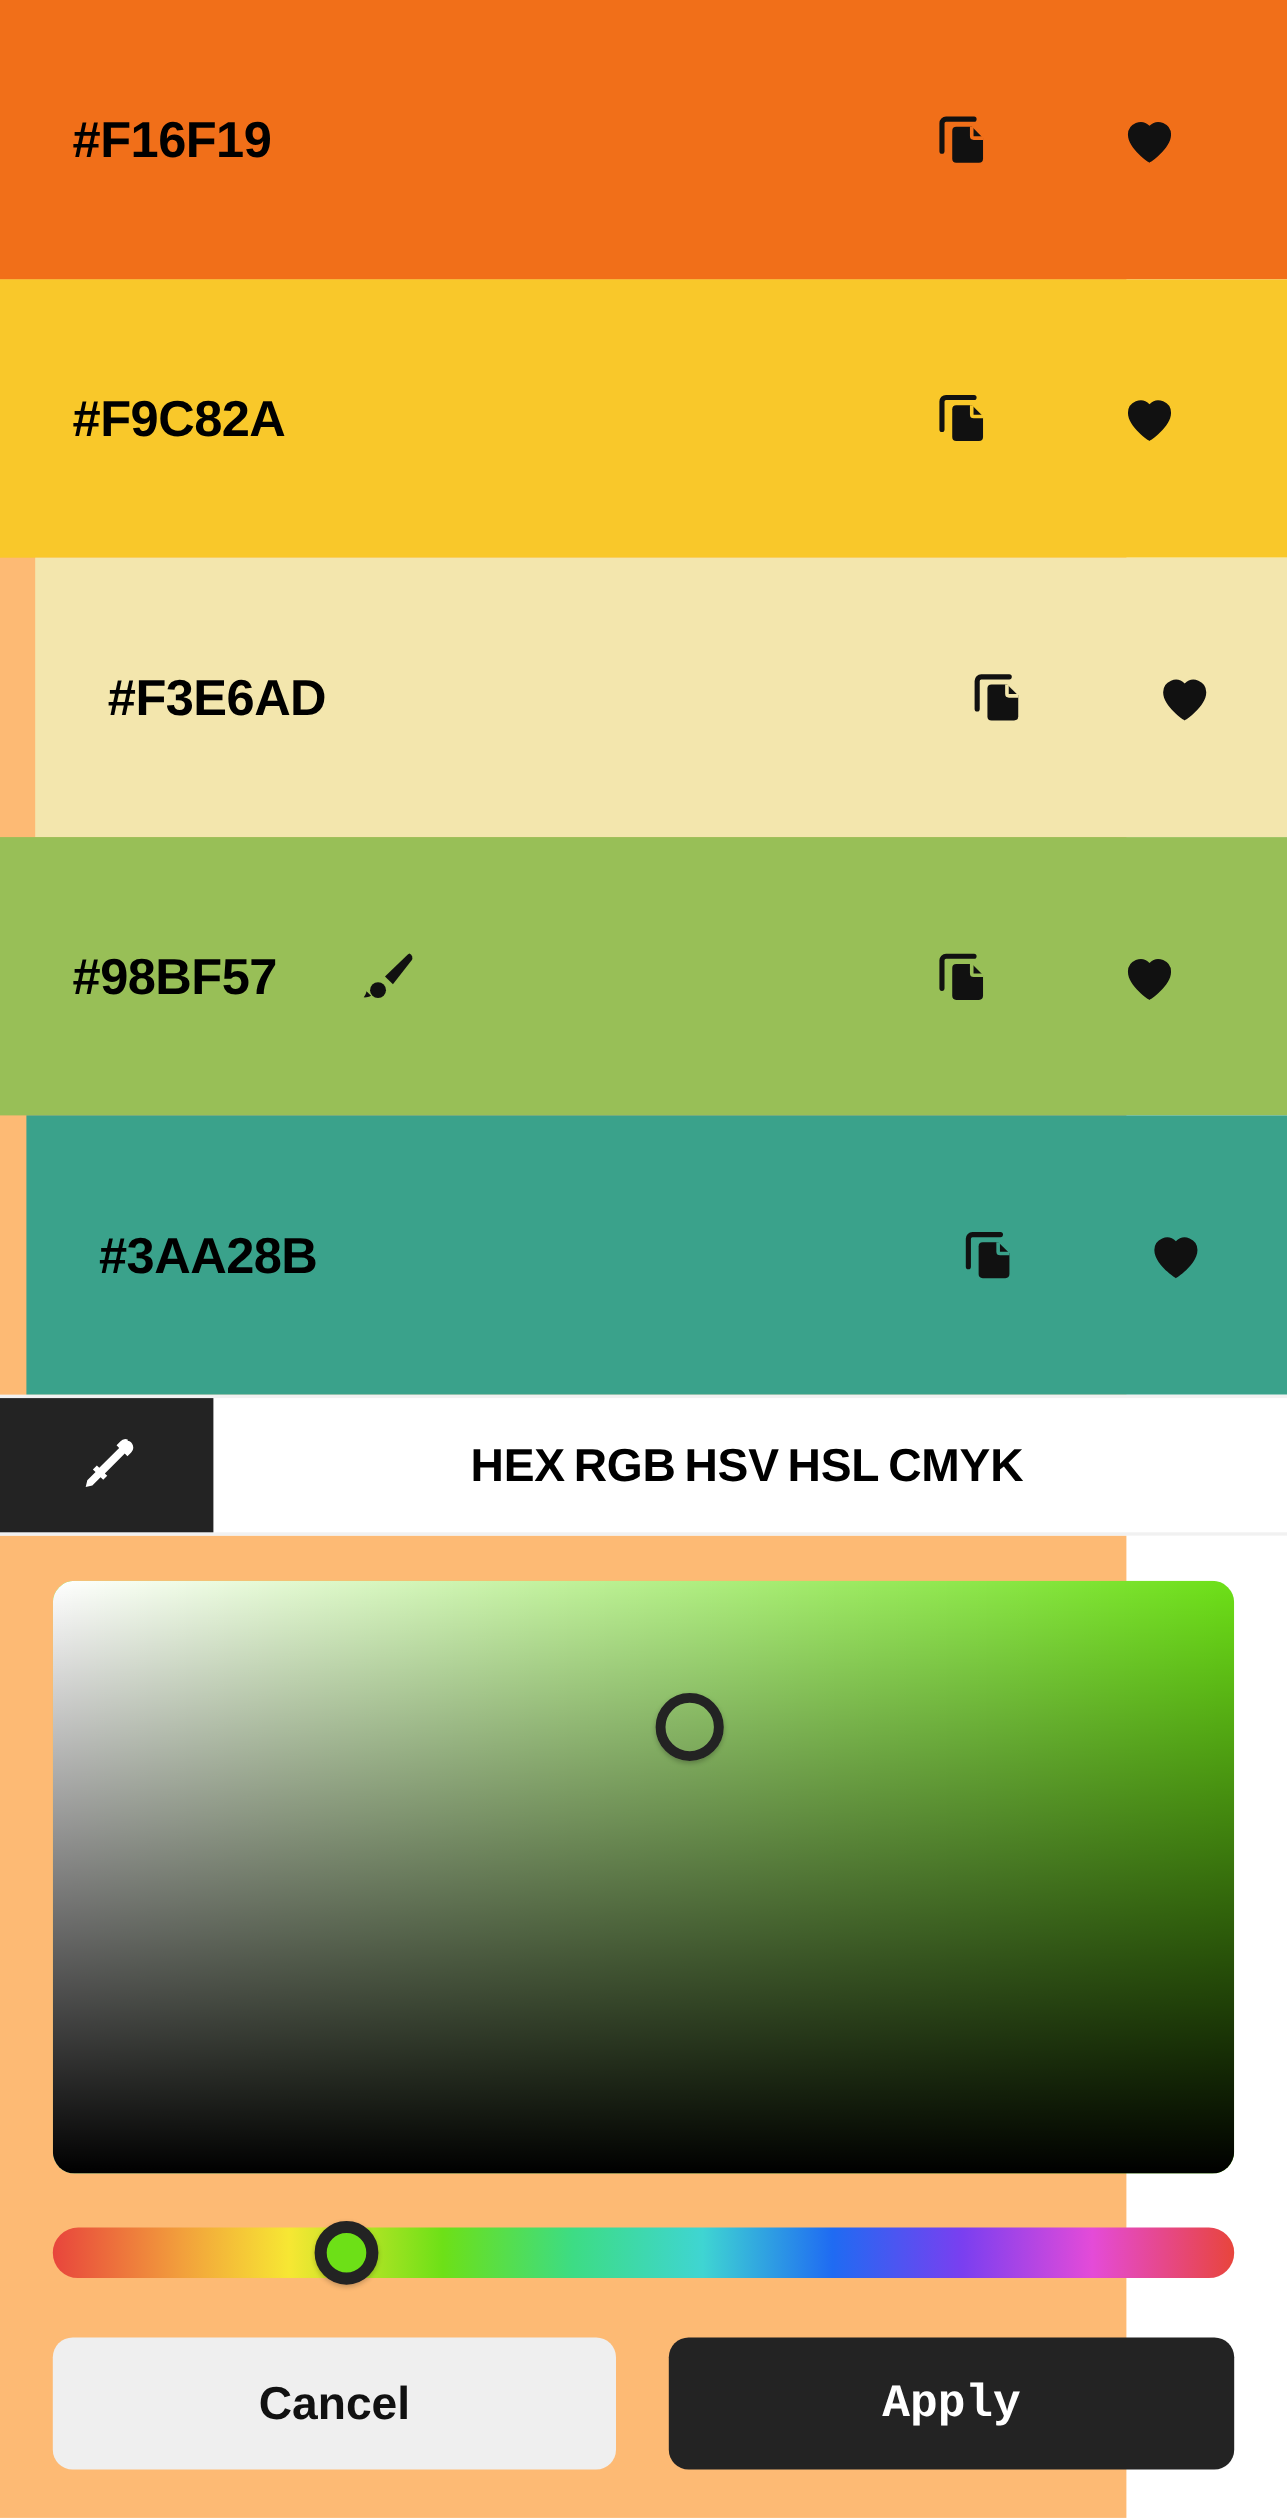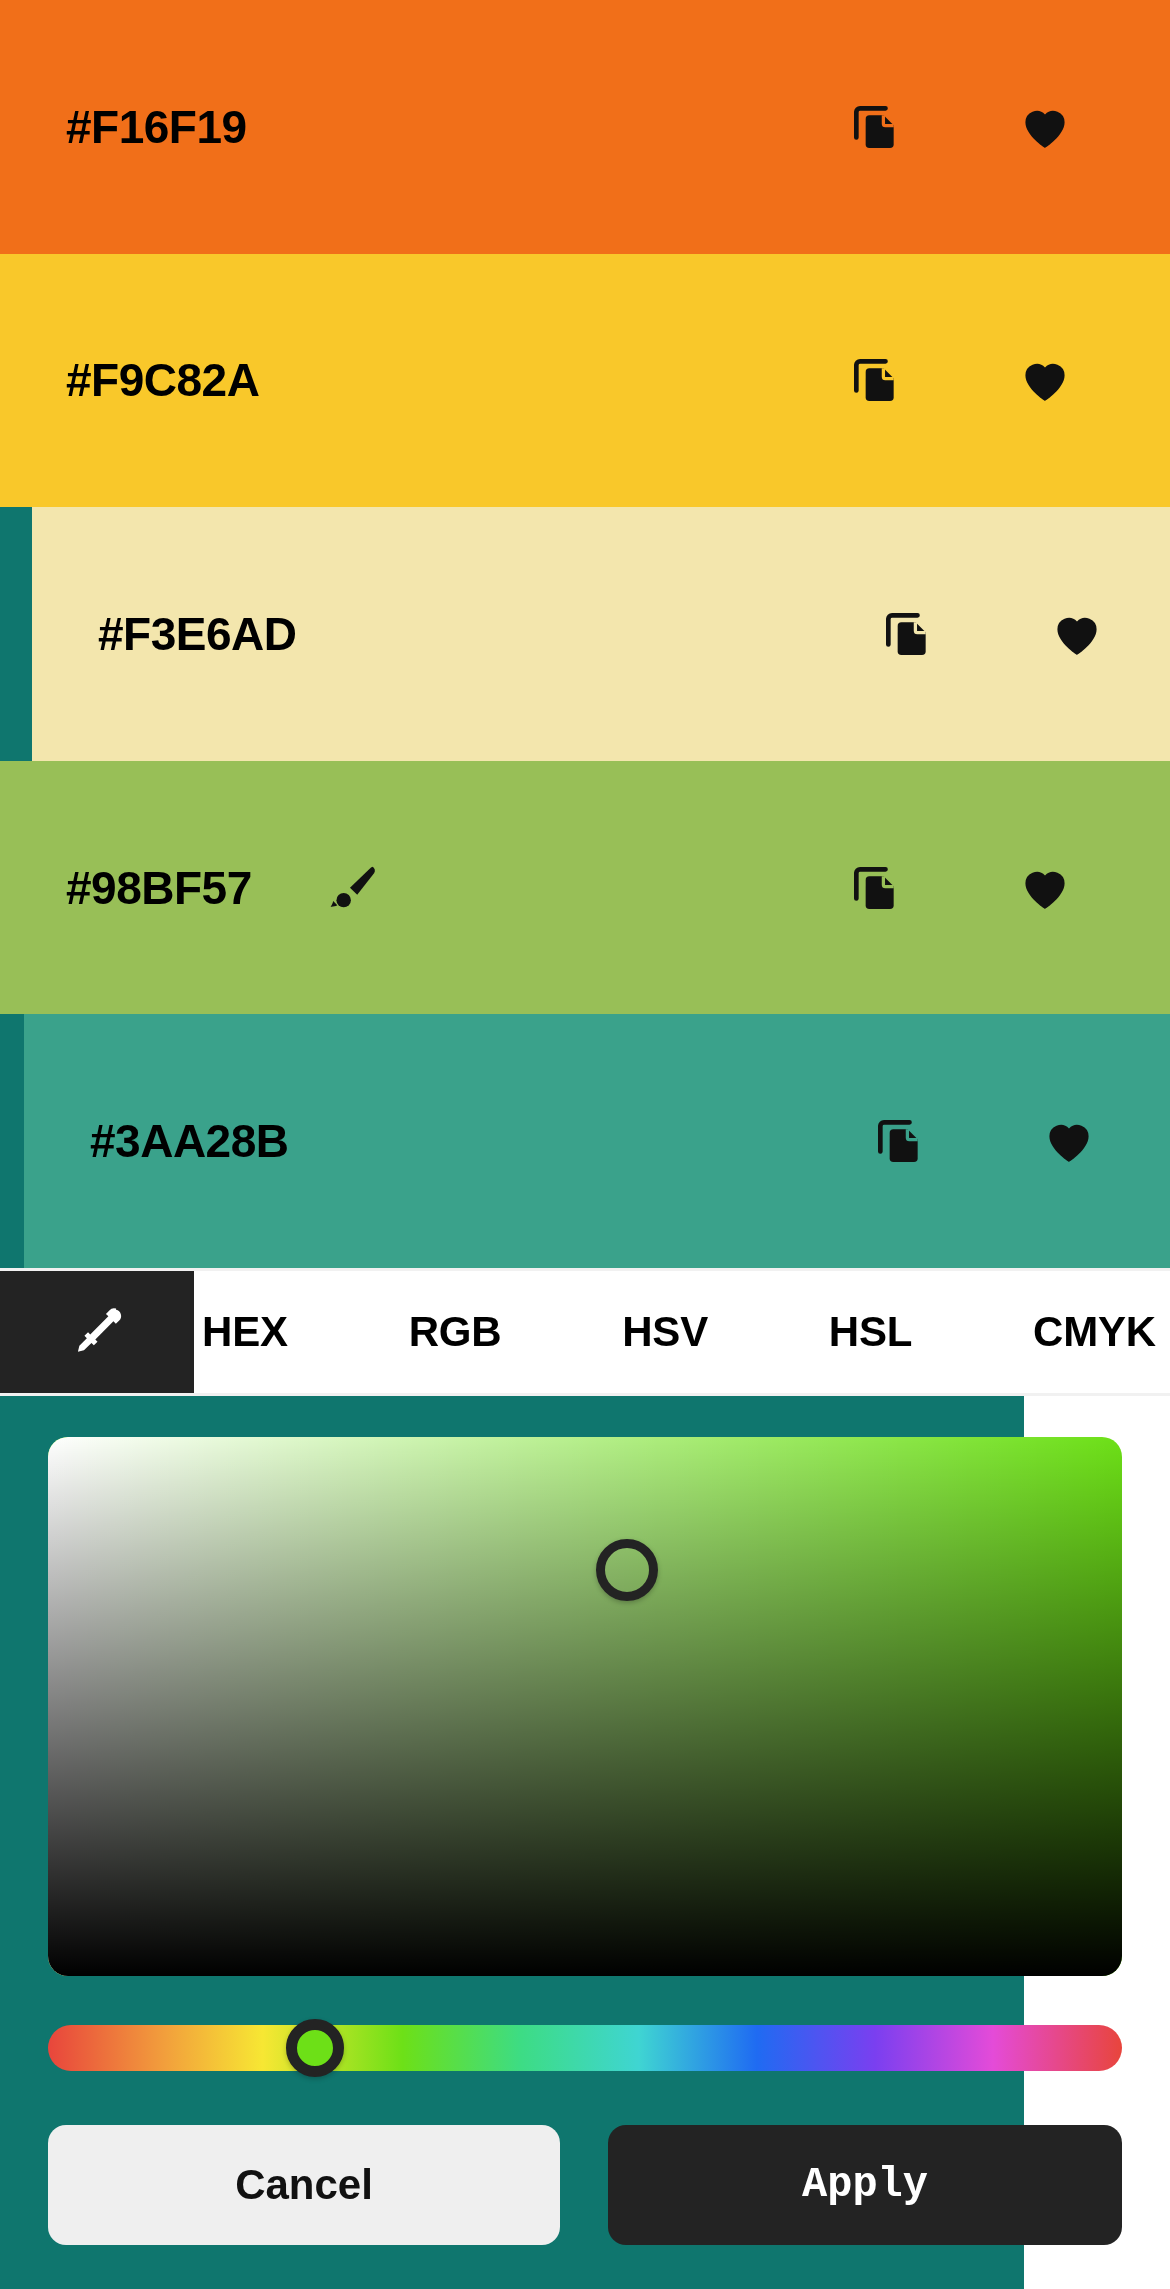--- a/index.html
+++ b/index.html
@@ -2,21 +2,21 @@
 <html><head>
 <meta charset="utf-8">
 <style>
   * { margin:0; padding:0; box-sizing:border-box; }
   html, body {
     width:1170px; height:2289px;
     background:#ffffff;
     font-family:"Liberation Sans", sans-serif;
     overflow:hidden;
   }
-  #app { position:relative; width:1024px; height:2289px; background:#0f766e; }
+  #app { position:relative; width:1024px; height:2289px; background:#fdba74; }
 
   
   .swatch-list { position:absolute; top:0; left:0; width:1170px; height:1268px; }
   .swatch-row {
     position:relative;
     width:1170px; height:253.6px;
     display:flex; align-items:center;
   }
   .swatch-label {
     position:absolute; left:66px; top:50%; transform:translateY(-50%);
@@ -44,21 +44,21 @@
     border-top:3px solid #f1f1f1;
     border-bottom:3px solid #f1f1f1;
   }
   .eyedropper-tab {
     width:194px; height:100%;
     background:#232323;
     display:flex; align-items:center; justify-content:center;
     flex:0 0 194px;
   }
   .tabs {
-    flex:1 1 auto; display:flex; align-items:center; justify-content:space-between;
+    flex:1 1 auto; display:flex; align-items:center; justify-content:center;
     padding:0 10px 0 4px;
   }
   .tab {
     font-size:42px; font-weight:700; color:#000;
     letter-spacing:-0.2px; white-space:nowrap;
     padding:0 4px;
   }
 
   
   .sv-picker {

